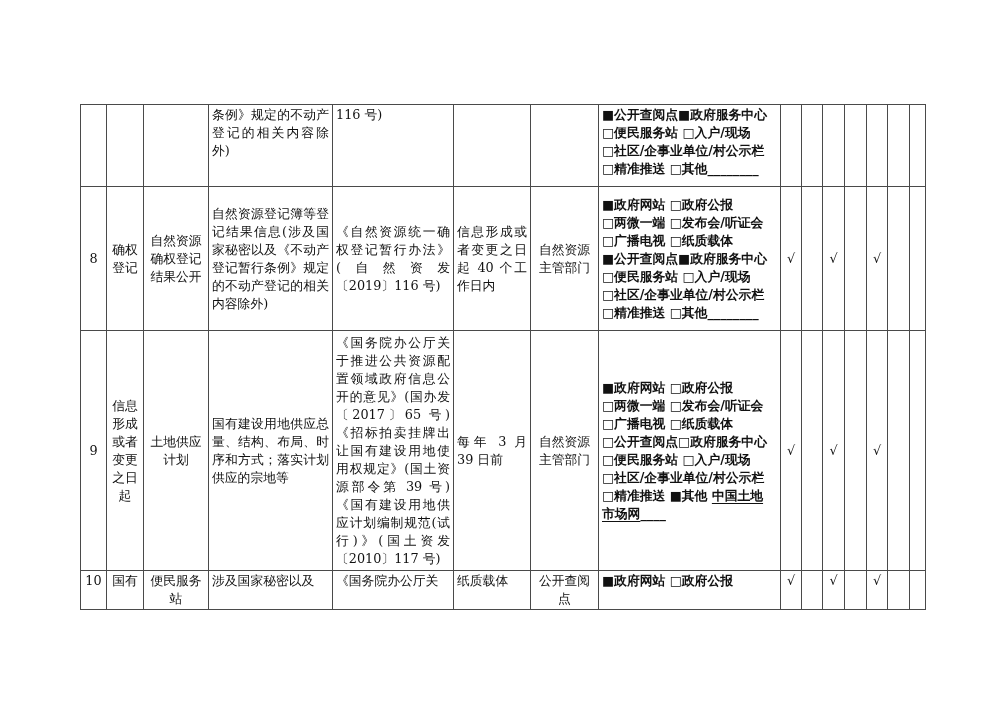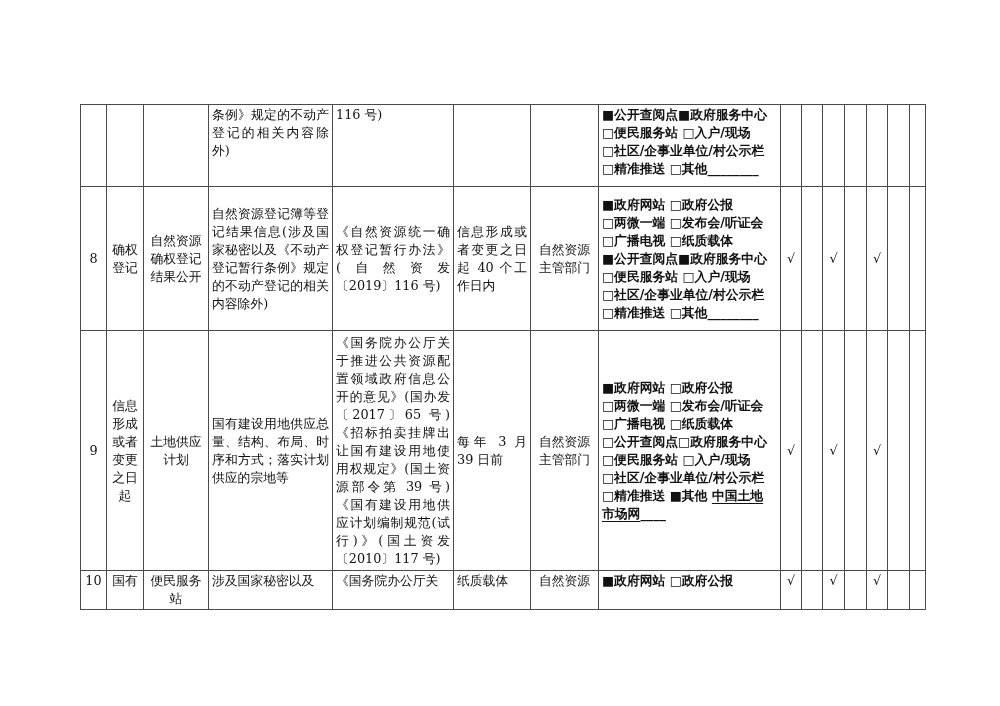--- a/index.html
+++ b/index.html
@@ -136,21 +136,21 @@
           <td class="check"></td>
           <td class="check"></td>
         </tr>
         <tr class="top" style="height: 23px; padding-left: 22px;">
           <td class="c">10</td>
           <td class="c">国有</td>
           <td class="c">便民服务站</td>
           <td class="j">涉及国家秘密以及</td>
           <td class="j">《国务院办公厅关</td>
           <td class="j">纸质载体</td>
-          <td class="c">自然资源</td>
+          <td class="c">公开查阅点</td>
           <td class="ch">
             <div class="ch-line"><span>■政府网站 □政府公报</span></div>
           </td>
           <td class="check">√</td>
           <td class="check"></td>
           <td class="check">√</td>
           <td class="check"></td>
           <td class="check">√</td>
           <td class="check"></td>
           <td class="check"></td>

